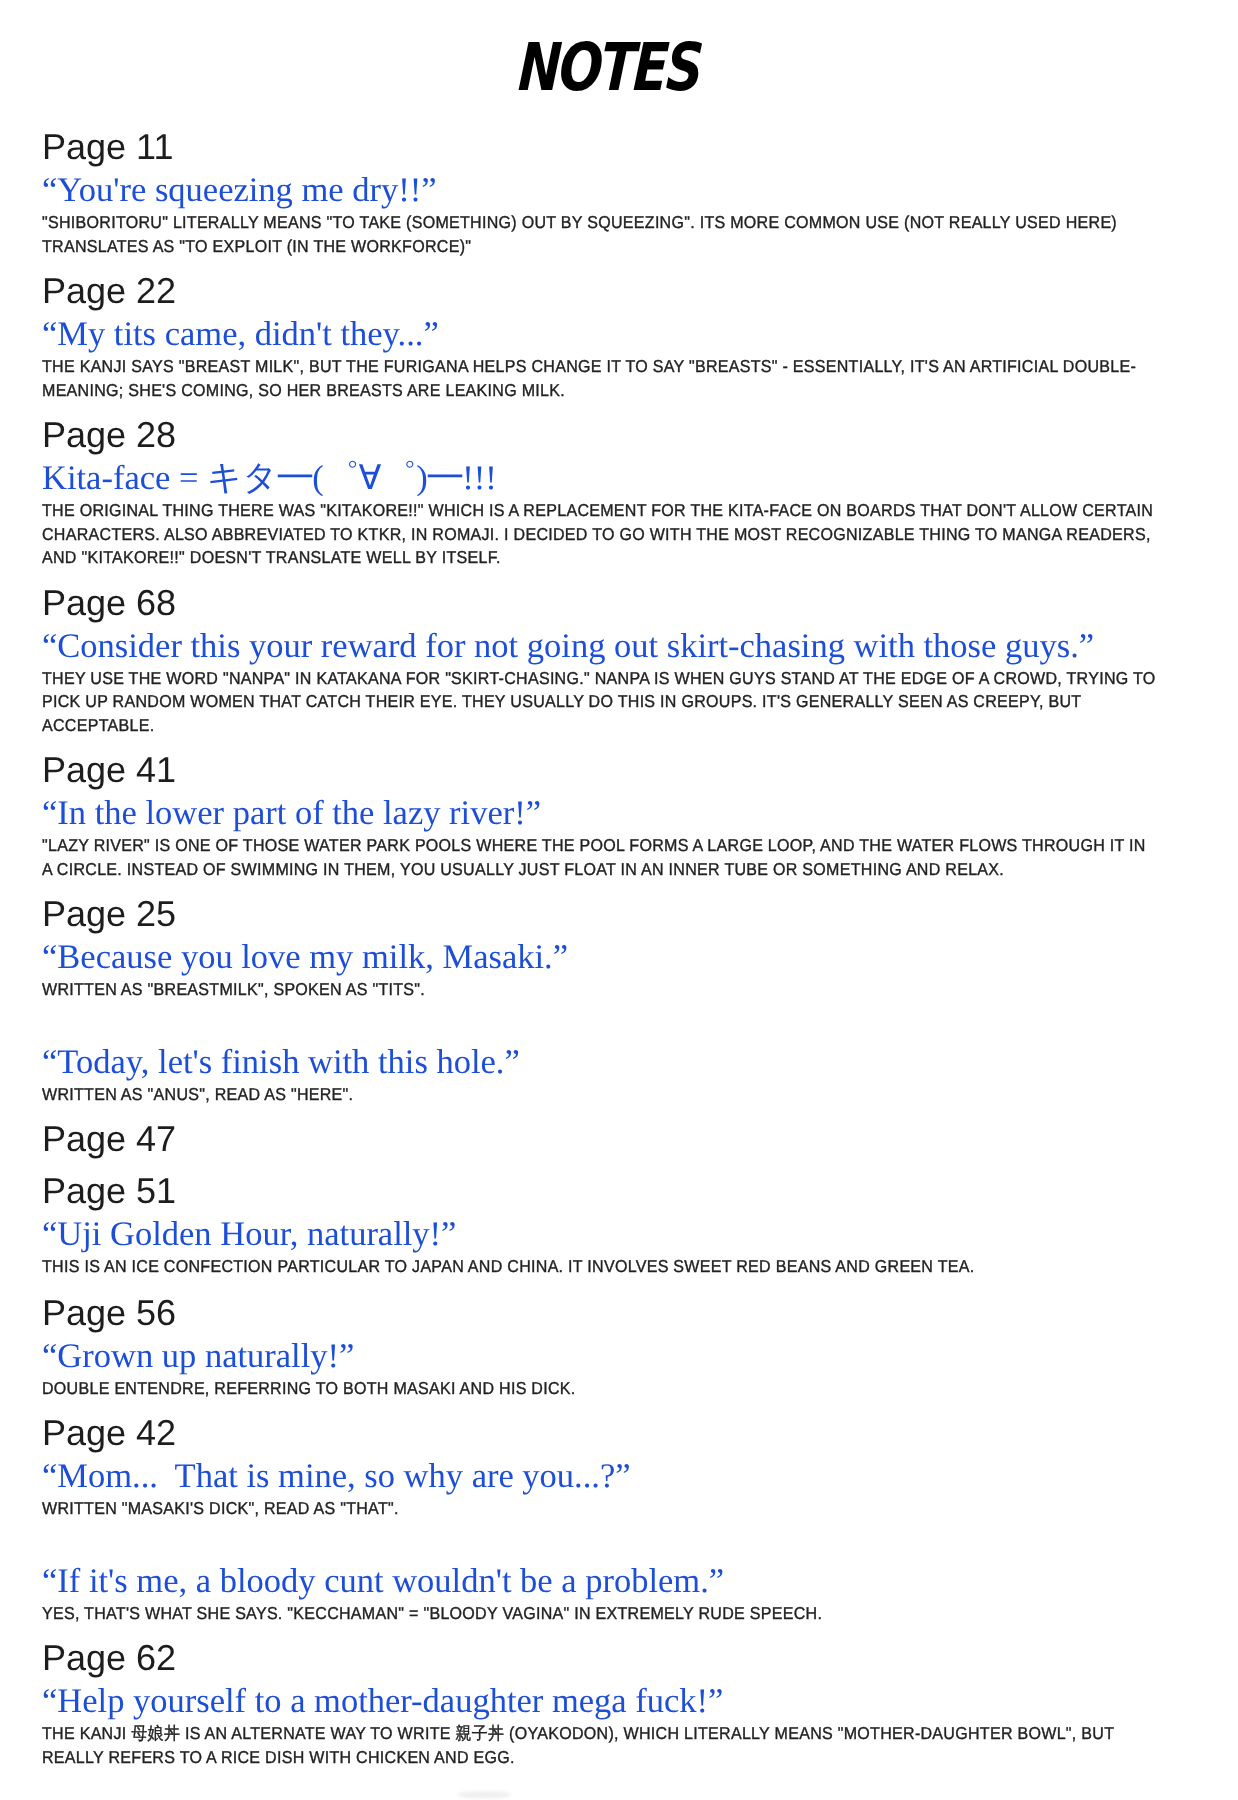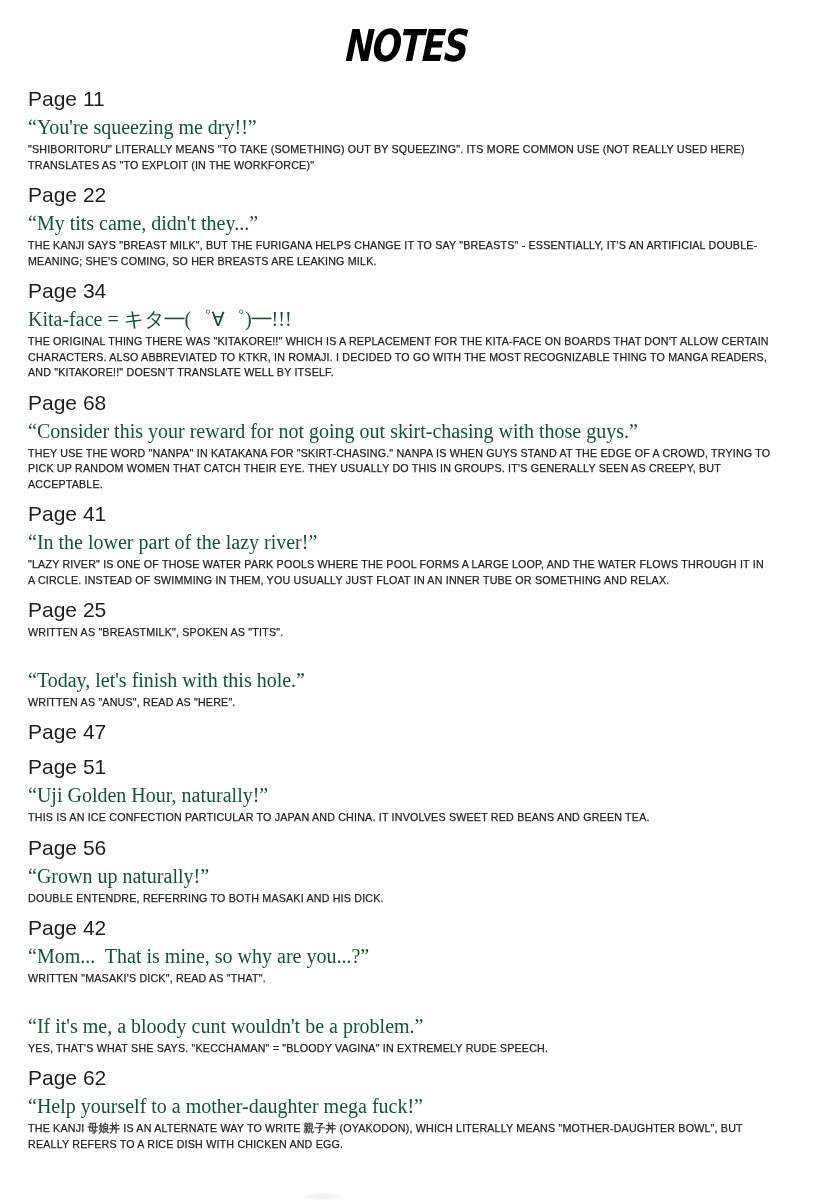--- a/index.html
+++ b/index.html
@@ -27,33 +27,33 @@
     line-height: 52px;
     letter-spacing: -2px;
     color: #000000;
     transform: scaleX(0.78) skewX(-4deg);
     transform-origin: center top;
   }
   .section { margin-top: 9px; }
   .section:first-child { margin-top: 0; }
   .page-heading {
     font-family: "Liberation Sans", sans-serif;
-    font-size: 21px;
+    font-size: 24px;
     line-height: 26px;
     font-weight: 400;
     color: #1d1d1d;
   }
   .entry { margin-top: 2px; }
   .entry + .entry { margin-top: 26px; }
   .quote {
     font-family: "Liberation Serif", serif;
-    font-size: 20px;
+    font-size: 23px;
     line-height: 26px;
     margin: 1px 0 2px 0;
-    color: #14532d;
+    color: #1d4ed8;
     white-space: pre-wrap;
   }
   .note {
     font-family: "Liberation Sans", sans-serif;
     font-size: 11.5px;
     line-height: 15.5px;
     letter-spacing: 0.2px;
     color: #222222;
     -webkit-text-stroke: 0.25px #222222;
     width: 800px;
@@ -93,21 +93,21 @@
     <div class="page-heading">Page 22</div>
     <div>
   <div class="entry">
     <div class="quote">“My tits came, didn't they...”</div>
     <div class="note">THE KANJI SAYS "BREAST MILK", BUT THE FURIGANA HELPS CHANGE IT TO SAY "BREASTS" - ESSENTIALLY, IT'S AN ARTIFICIAL DOUBLE-MEANING; SHE'S COMING, SO HER BREASTS ARE LEAKING MILK.</div>
   </div>
 </div>
   </div>
 
   <div class="section">
-    <div class="page-heading">Page 34</div>
+    <div class="page-heading">Page 28</div>
     <div>
   <div class="entry">
     <div class="quote">Kita-face = キタ━(゜∀゜)━!!!</div>
     <div class="note">THE ORIGINAL THING THERE WAS "KITAKORE!!" WHICH IS A REPLACEMENT FOR THE KITA-FACE ON BOARDS THAT DON'T ALLOW CERTAIN CHARACTERS. ALSO ABBREVIATED TO KTKR, IN ROMAJI. I DECIDED TO GO WITH THE MOST RECOGNIZABLE THING TO MANGA READERS, AND "KITAKORE!!" DOESN'T TRANSLATE WELL BY ITSELF.</div>
   </div>
 </div>
   </div>
 
   <div class="section">
     <div class="page-heading">Page 68</div>
@@ -126,20 +126,21 @@
     <div class="quote">“In the lower part of the lazy river!”</div>
     <div class="note">"LAZY RIVER" IS ONE OF THOSE WATER PARK POOLS WHERE THE POOL FORMS A LARGE LOOP, AND THE WATER FLOWS THROUGH IT IN A CIRCLE. INSTEAD OF SWIMMING IN THEM, YOU USUALLY JUST FLOAT IN AN INNER TUBE OR SOMETHING AND RELAX.</div>
   </div>
 </div>
   </div>
 
   <div class="section">
     <div class="page-heading">Page 25</div>
     <div>
   <div class="entry">
+    <div class="quote">“Because you love my milk, Masaki.”</div>
     <div class="note">WRITTEN AS "BREASTMILK", SPOKEN AS "TITS".</div>
   </div>
 
   <div class="entry">
     <div class="quote">“Today, let's finish with this hole.”</div>
     <div class="note">WRITTEN AS "ANUS", READ AS "HERE".</div>
   </div>
 </div>
   </div>
 

